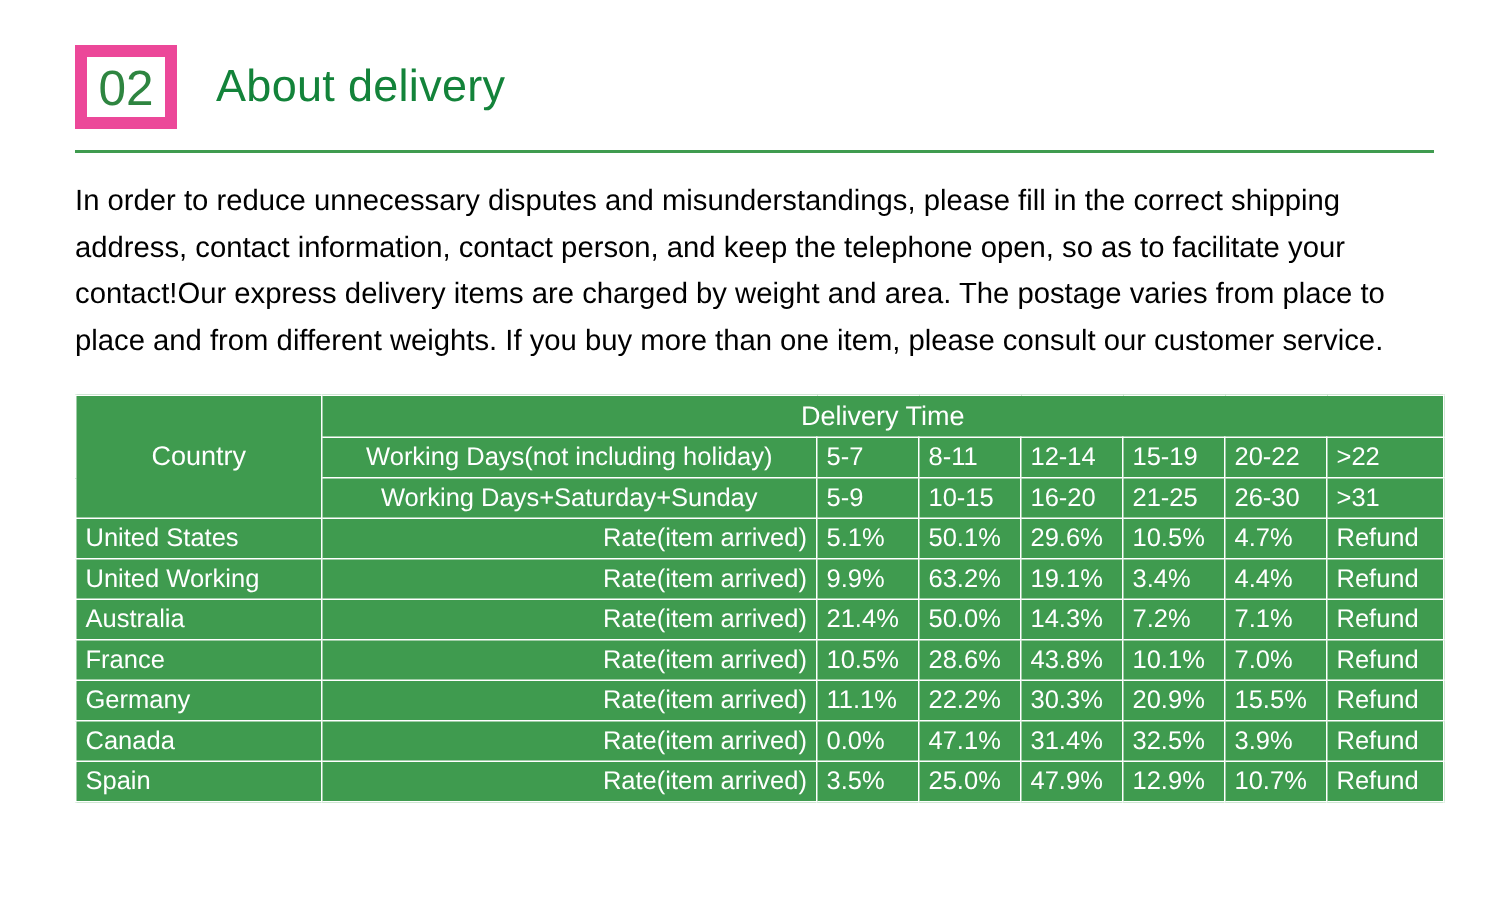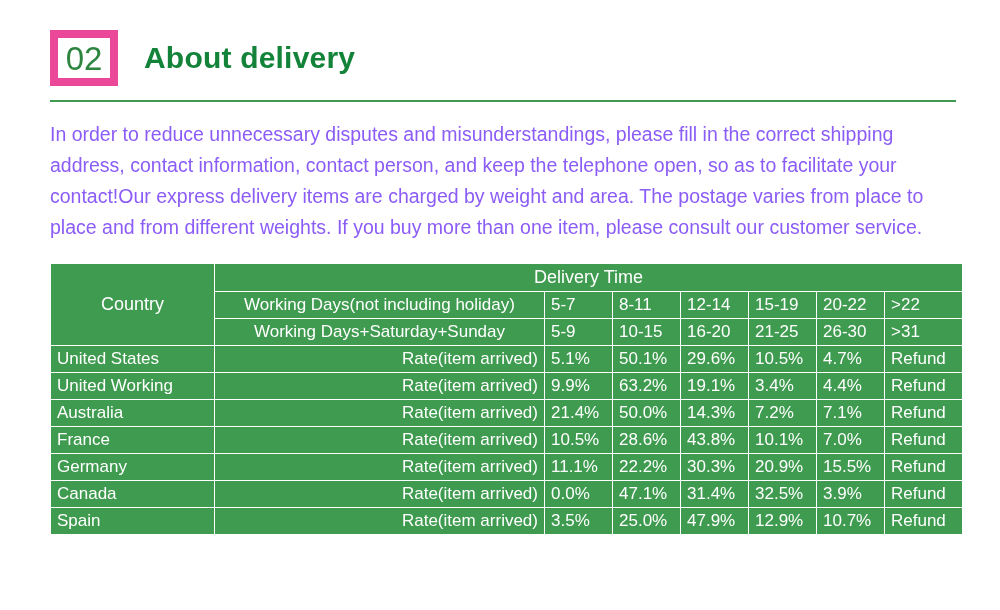--- a/index.html
+++ b/index.html
@@ -38,35 +38,35 @@
     justify-content: center;
     color: #2e8540;
     font-size: 33px;
     font-weight: 400;
     letter-spacing: 0px;
     line-height: 1;
   }
   .title {
     color: #13833a;
     font-size: 30px;
-    font-weight: bold;
+    font-weight: normal;
     letter-spacing: 0.2px;
   }
   .rule {
     margin-top: 14px;
     height: 2px;
     background: #3f9b4f;
     width: 906px;
   }
   
   .para {
     margin-top: 17px;
     font-size: 19.5px;
     line-height: 31px;
-    color: #8b5cf6;
+    color: #000000;
     width: 908px;
     text-align: left;
   }
   
   .table-wrap {
     margin-top: 20px;
     width: 906px;
   }
   table.delivery {
     border-collapse: collapse;

